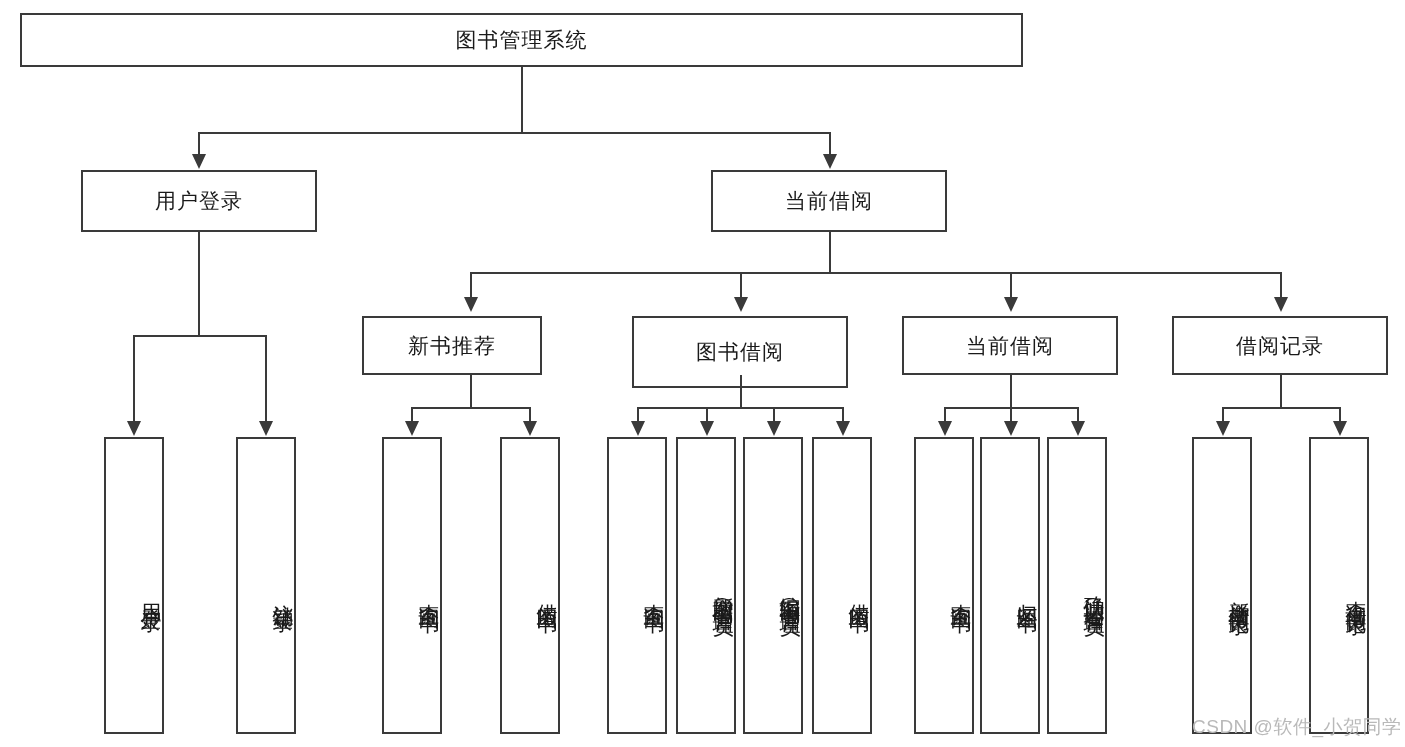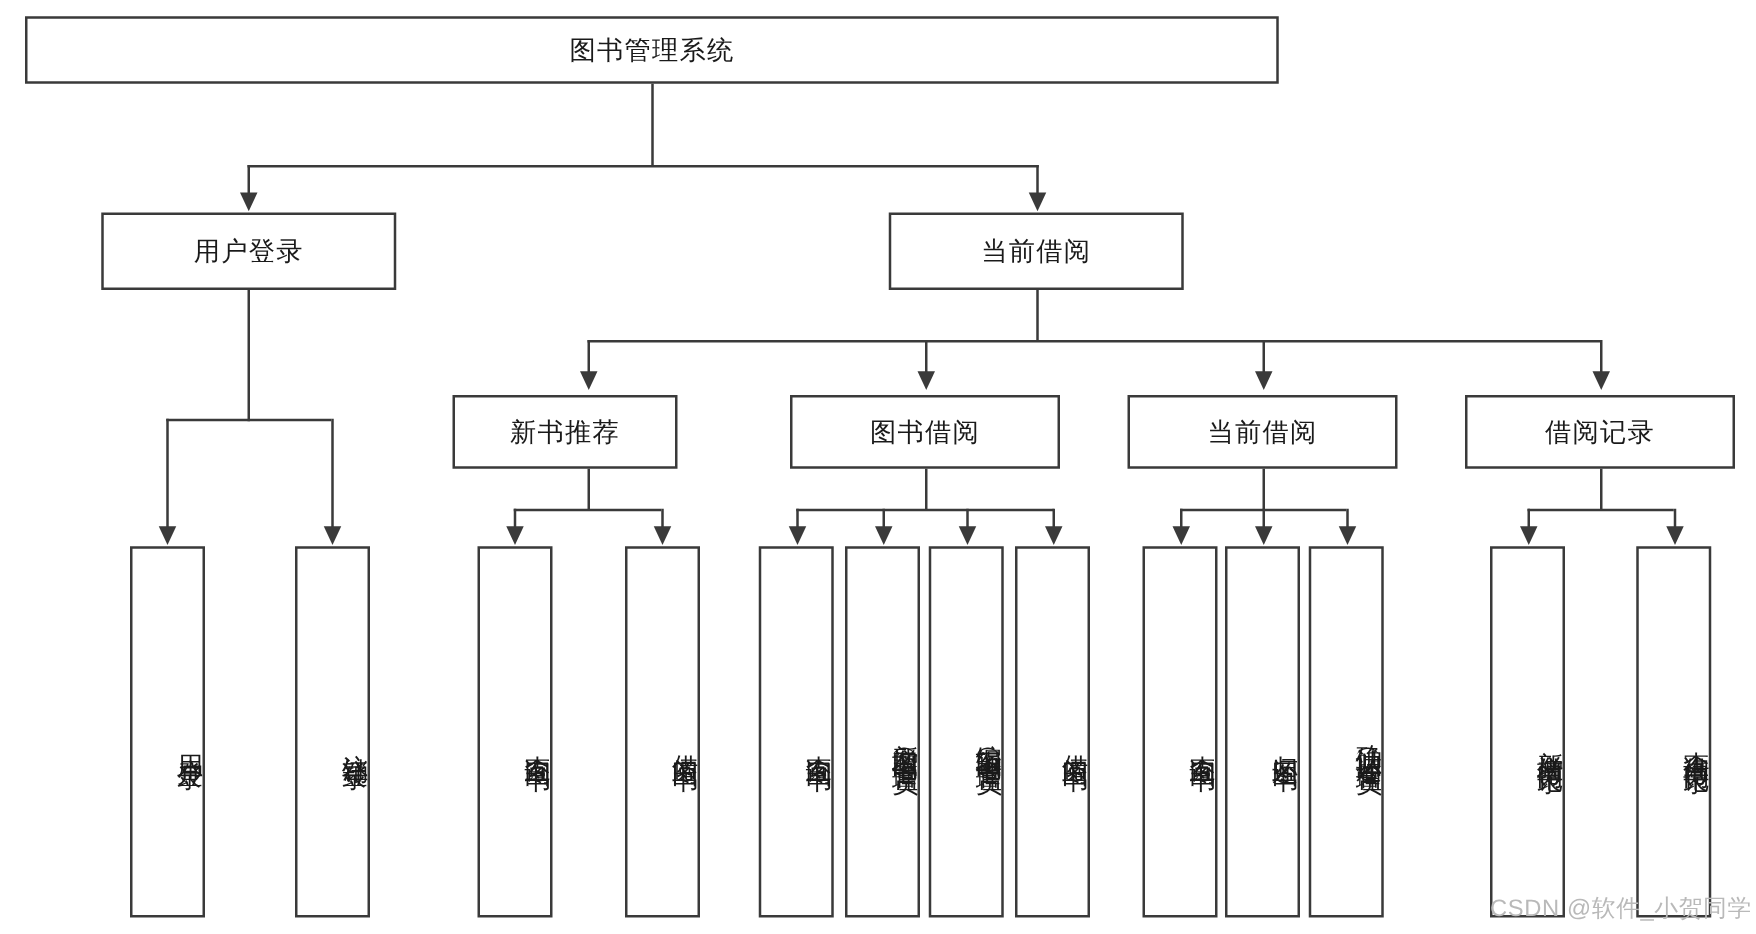--- a/index.html
+++ b/index.html
@@ -112,21 +112,21 @@
   <div class="edge v" style="left:1010px; top:272px; height:27px;"></div>
   <div class="edge v" style="left:1280px; top:272px; height:27px;"></div>
   <div class="arrow" style="left:464px; top:297px;"></div>
   <div class="arrow" style="left:734px; top:297px;"></div>
   <div class="arrow" style="left:1004px; top:297px;"></div>
   <div class="arrow" style="left:1274px; top:297px;"></div>
 
   <div class="node horiz" style="left:362px; top:316px; width:180px; height:59px;">
     <span>新书推荐</span>
   </div>
-  <div class="node horiz" style="left:632px; top:316px; width:216px; height:59px;">
+  <div class="node horiz" style="left:632px; top:316px; width:216px; height:72px;">
     <span>图书借阅</span>
   </div>
   <div class="node horiz" style="left:902px; top:316px; width:216px; height:59px;">
     <span>当前借阅</span>
   </div>
   <div class="node horiz" style="left:1172px; top:316px; width:216px; height:59px;">
     <span>借阅记录</span>
   </div>
 
   <div class="edge v" style="left:470px; top:375px; height:33px;"></div>

